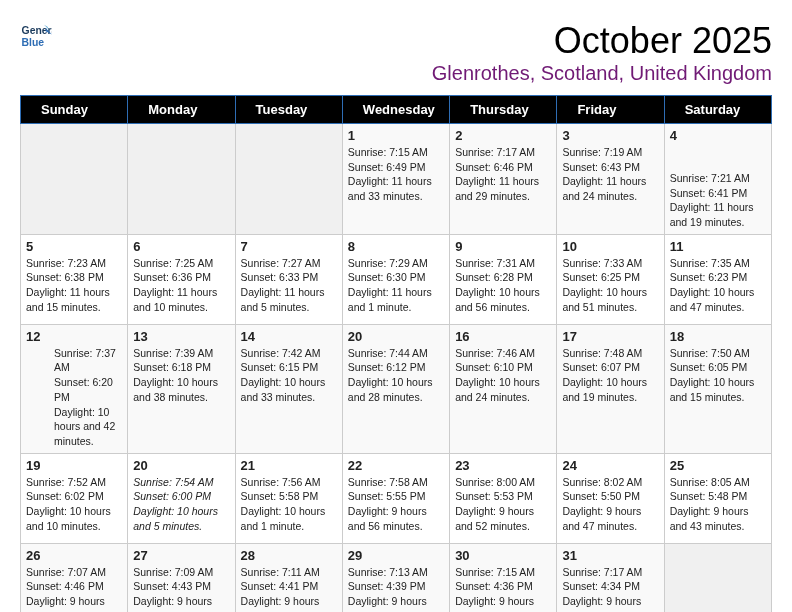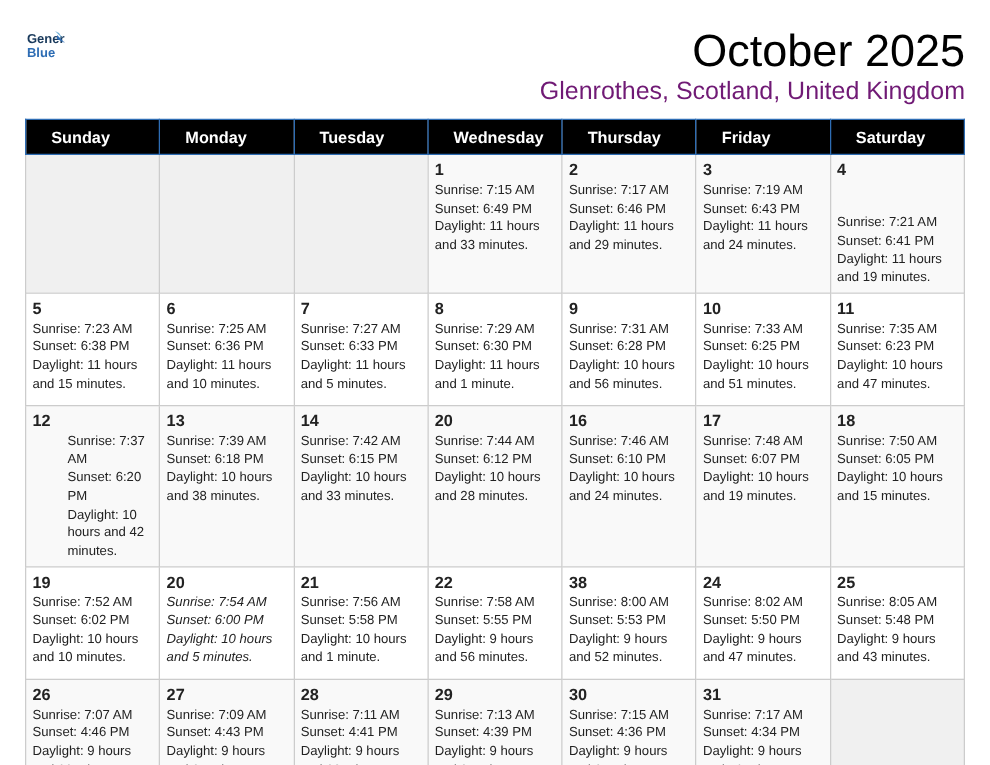--- a/index.html
+++ b/index.html
@@ -245,21 +245,21 @@
 Sunset: 5:58 PM
 Daylight: 10 hours and 1 minute.</div>
         </td>
         <td>
           <div class="day-number">22</div>
           <div class="day-info" style="white-space: pre-line;">Sunrise: 7:58 AM
 Sunset: 5:55 PM
 Daylight: 9 hours and 56 minutes.</div>
         </td>
         <td>
-          <div class="day-number">38</div>
+          <div class="day-number">23</div>
           <div class="day-info" style="white-space: pre-line;">Sunrise: 8:00 AM
 Sunset: 5:53 PM
 Daylight: 9 hours and 52 minutes.</div>
         </td>
         <td>
           <div class="day-number">24</div>
           <div class="day-info" style="white-space: pre-line;">Sunrise: 8:02 AM
 Sunset: 5:50 PM
 Daylight: 9 hours and 47 minutes.</div>
         </td>

